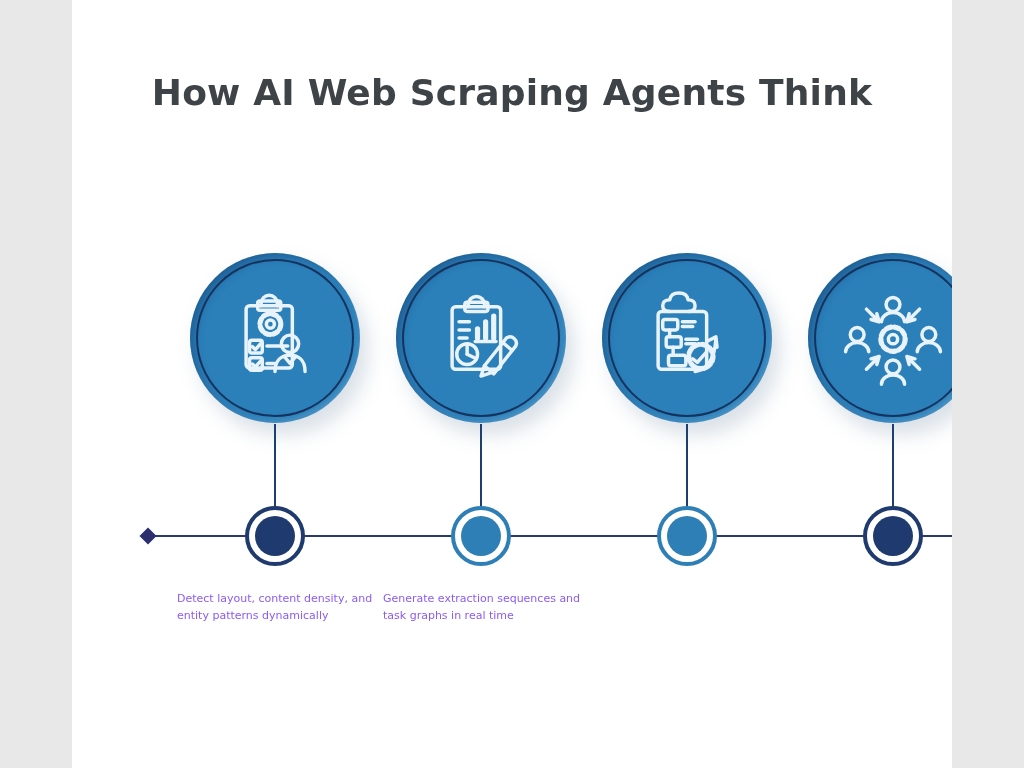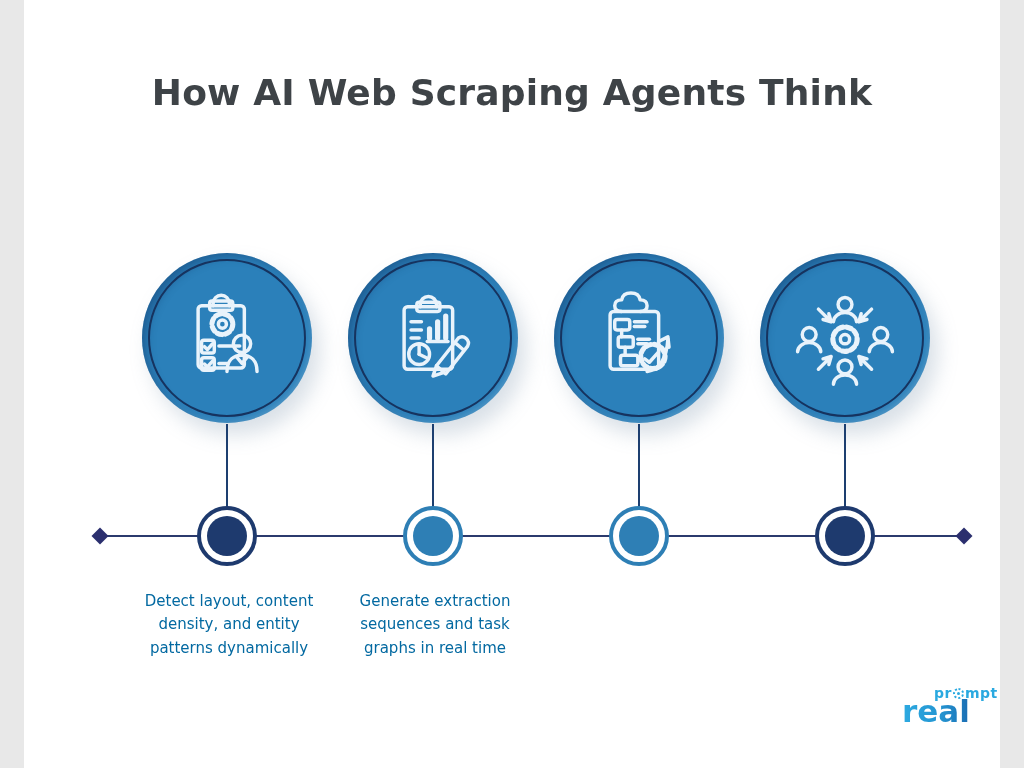--- a/index.html
+++ b/index.html
@@ -1,18 +1,18 @@
 <!DOCTYPE html>
 <html><head>
 <meta charset="utf-8">
 <style>
   * { margin:0; padding:0; box-sizing:border-box; }
   body { background:#e8e8e8; font-family:"DejaVu Sans","Liberation Sans",sans-serif; }
   .canvas {
-    position:relative; width:976px; height:768px; background:#ffffff;
+    position:relative; width:880px; height:768px; background:#ffffff;
     overflow:hidden; margin:0 auto;
   }
   
   .title {
     position:absolute; top:64px; left:0; width:100%;
     text-align:center; color:#3e4347; font-weight:bold;
     font-size:36px; line-height:1.6; letter-spacing:0.2px;
   }
   
   .step-circle {
@@ -42,21 +42,21 @@
     position:absolute; top:506px; width:60px; height:60px; border-radius:50%;
     border:4px solid #1e3a6e; background:#ffffff;
     display:flex; align-items:center; justify-content:center;
   }
   .node-inner {
     width:40px; height:40px; border-radius:50%; background:#1e3a6e;
   }
   
   .caption {
     position:absolute; top:590px; width:200px; margin-left:-100px;
-    text-align:center; color:#0369a1; font-size:15px; line-height:1.55;
+    text-align:left; color:#8b5cf6; font-size:11px; line-height:1.55;
   }
   
   .logo { position:absolute; left:878px; top:686px; width:118px; }
   .logo-top {
     display:flex; align-items:center; justify-content:flex-start;
     margin-left:32px; color:#2aa9e0; font-weight:bold; font-size:14px;
     letter-spacing:0.5px; line-height:1;
   }
   .logo-gear {
     width:11px; height:11px; border:2.5px dotted #2aa9e0; border-radius:50%;

